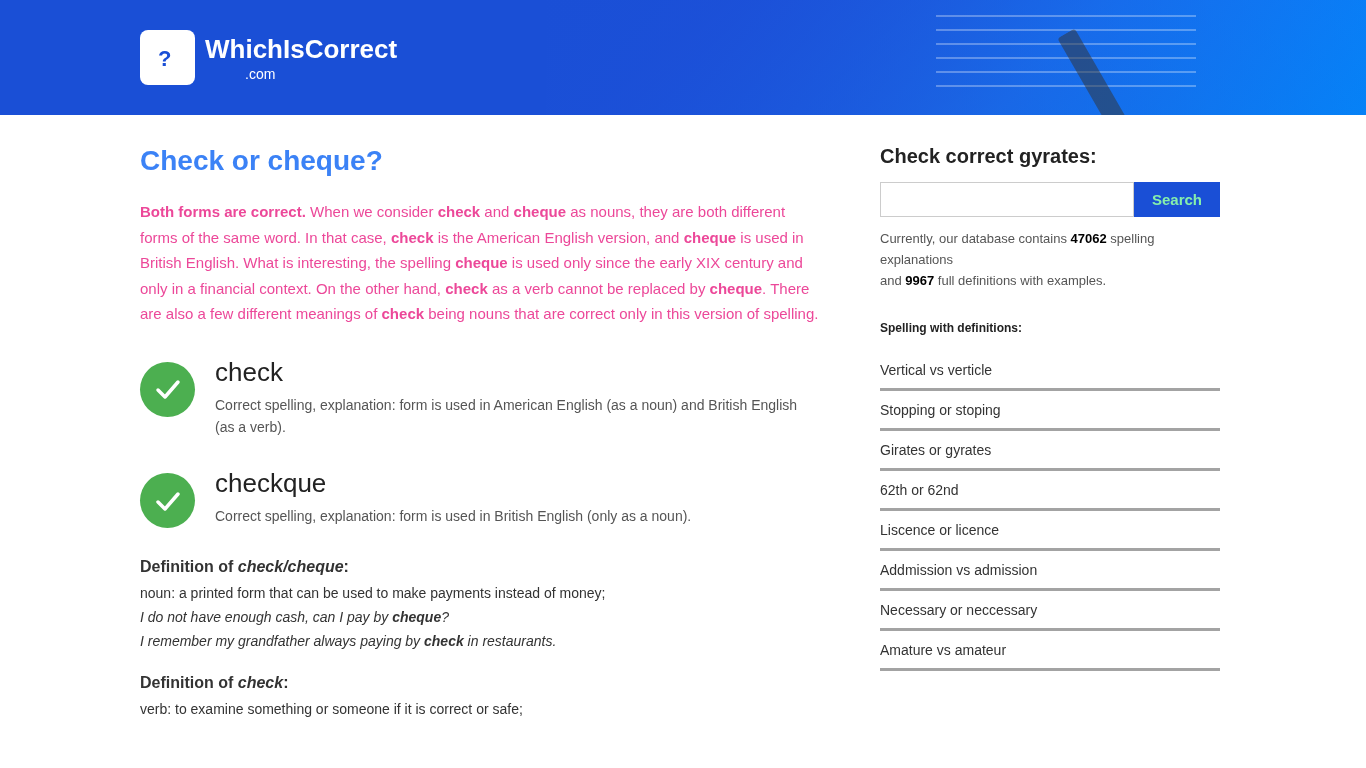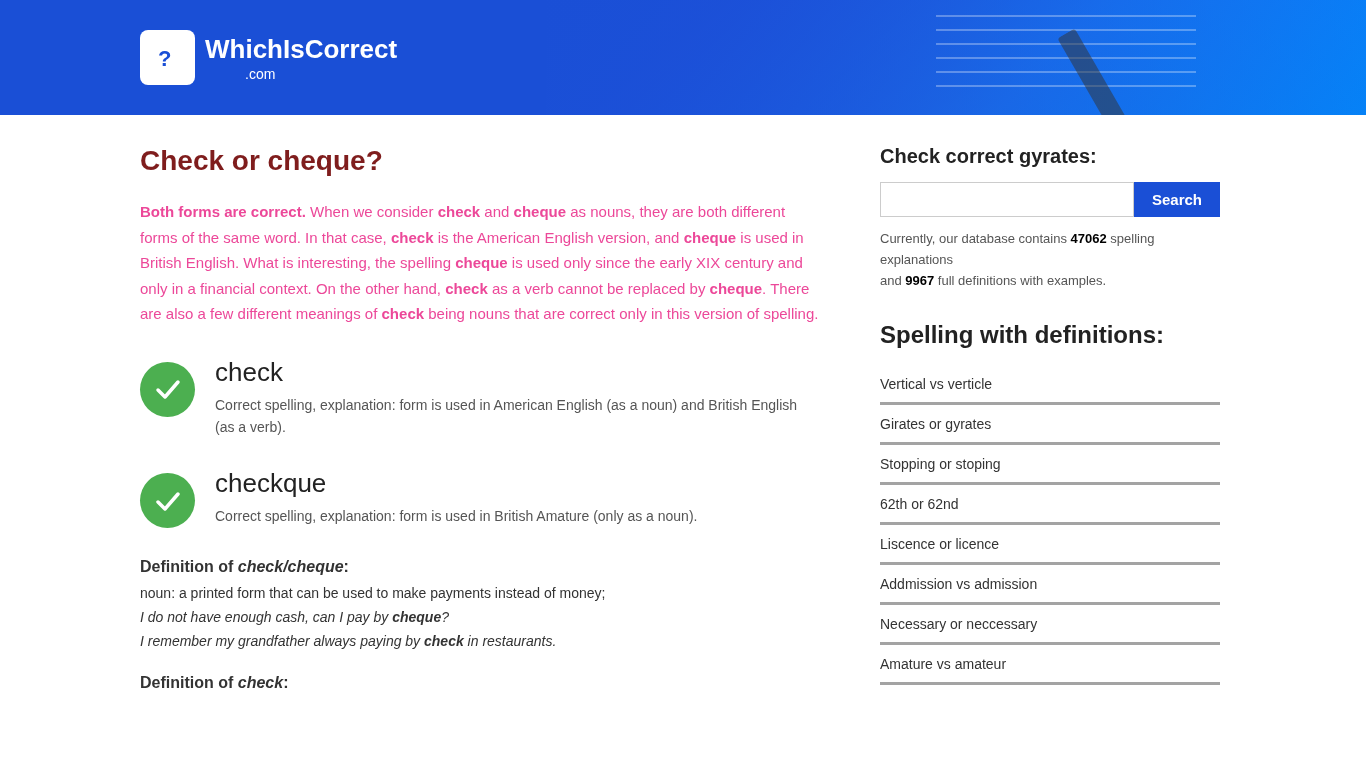--- a/index.html
+++ b/index.html
@@ -61,21 +61,21 @@
     }
     .sidebar {
       width: 340px;
       flex-shrink: 0;
     }
 
     
     .page-title {
       font-size: 28px;
       font-weight: bold;
-      color: #7f1d1d;
+      color: #3b82f6;
       margin-bottom: 22px;
     }
     .intro-text {
       line-height: 1.7;
       margin-bottom: 30px;
       color: #ec4899;
     }
     .intro-text strong {
       font-weight: bold;
     }
@@ -151,41 +151,41 @@
     }
     .search-input {
       flex: 1;
       border: 1px solid #ccc;
       padding: 8px 10px;
       font-size: 15px;
       outline: none;
     }
     .search-button {
       background: #1a4fd6;
-      color: #ffffff;
+      color: #86efac;
       border: none;
       padding: 8px 18px;
       font-size: 15px;
       cursor: pointer;
       font-weight: bold;
     }
     .db-info {
       font-size: 13px;
       color: #555;
       margin-bottom: 30px;
       line-height: 1.6;
     }
     .db-info a {
       color: #000000;
       text-decoration: none;
       font-weight: bold;
     }
 
     .spelling-section-title {
-      font-size: 24px;
+      font-size: 12px;
       font-weight: bold;
       color: #222;
       margin-bottom: 16px;
     }
     .spelling-links {
       list-style: none;
     }
     .spelling-links li {
       border-bottom: 3px solid #a3a3a3;
       padding: 10px 0;
@@ -279,39 +279,42 @@
     </div>
 
     <div class="word-entry">
       <div class="check-icon">
         <svg viewBox="0 0 30 30" fill="none">
           <polyline points="5,16 12,23 25,8" stroke="white" stroke-width="3.5" stroke-linecap="round" stroke-linejoin="round"></polyline>
         </svg>
       </div>
       <div class="word-entry-content">
         <h2>checkque</h2>
-        <p>Correct spelling, explanation: form is used in British Amature (only as a noun).</p>
+        <p>Correct spelling, explanation: form is used in British English (only as a noun).</p>
       </div>
     </div>
 
     <div class="definition-section">
       <p class="definition-title">
         Definition of <em>check/cheque</em>:
       </p>
       <div class="definition-body">
         <p>noun: a printed form that can be used to make payments instead of money;</p>
         <p><em>I do not have enough cash, can I pay by <strong>cheque</strong>?</em></p>
         <p><em>I remember my grandfather always paying by <strong>check</strong> in restaurants.</em></p>
       </div>
     </div>
 
     <div class="definition-section">
       <p class="definition-title">
         Definition of <em>check</em>:
       </p>
+      <div class="definition-body">
+        <p>verb: to examine something or someone if it is correct or safe;</p>
+      </div>
     </div>
 
   </main>
 
   <aside class="sidebar">
 
     <h2 class="sidebar-section-title">Check correct gyrates:</h2>
 
     <div class="search-box">
       <input type="text" class="search-input" placeholder="" style="">
@@ -321,22 +324,22 @@
     <p class="db-info">
       Currently, our database contains <a href="#">47062</a> spelling explanations<br>
       and <a href="#">9967</a> full definitions with examples.
     </p>
 
     <h2 class="spelling-section-title">Spelling with definitions:</h2>
 
     <ul class="spelling-links">
 
     <li><a href="#">Vertical vs verticle</a></li>
+        <li><a href="#">Stopping or stoping</a></li>
         <li><a href="#">Girates or gyrates</a></li>
-        <li><a href="#">Stopping or stoping</a></li>
         <li><a href="#">62th or 62nd</a></li>
         <li><a href="#">Liscence or licence</a></li>
         <li><a href="#">Addmission vs admission</a></li>
         <li><a href="#">Necessary or neccessary</a></li>
         <li><a href="#">Amature vs amateur</a></li>
       </ul>
 
   </aside>
 
 </div>

